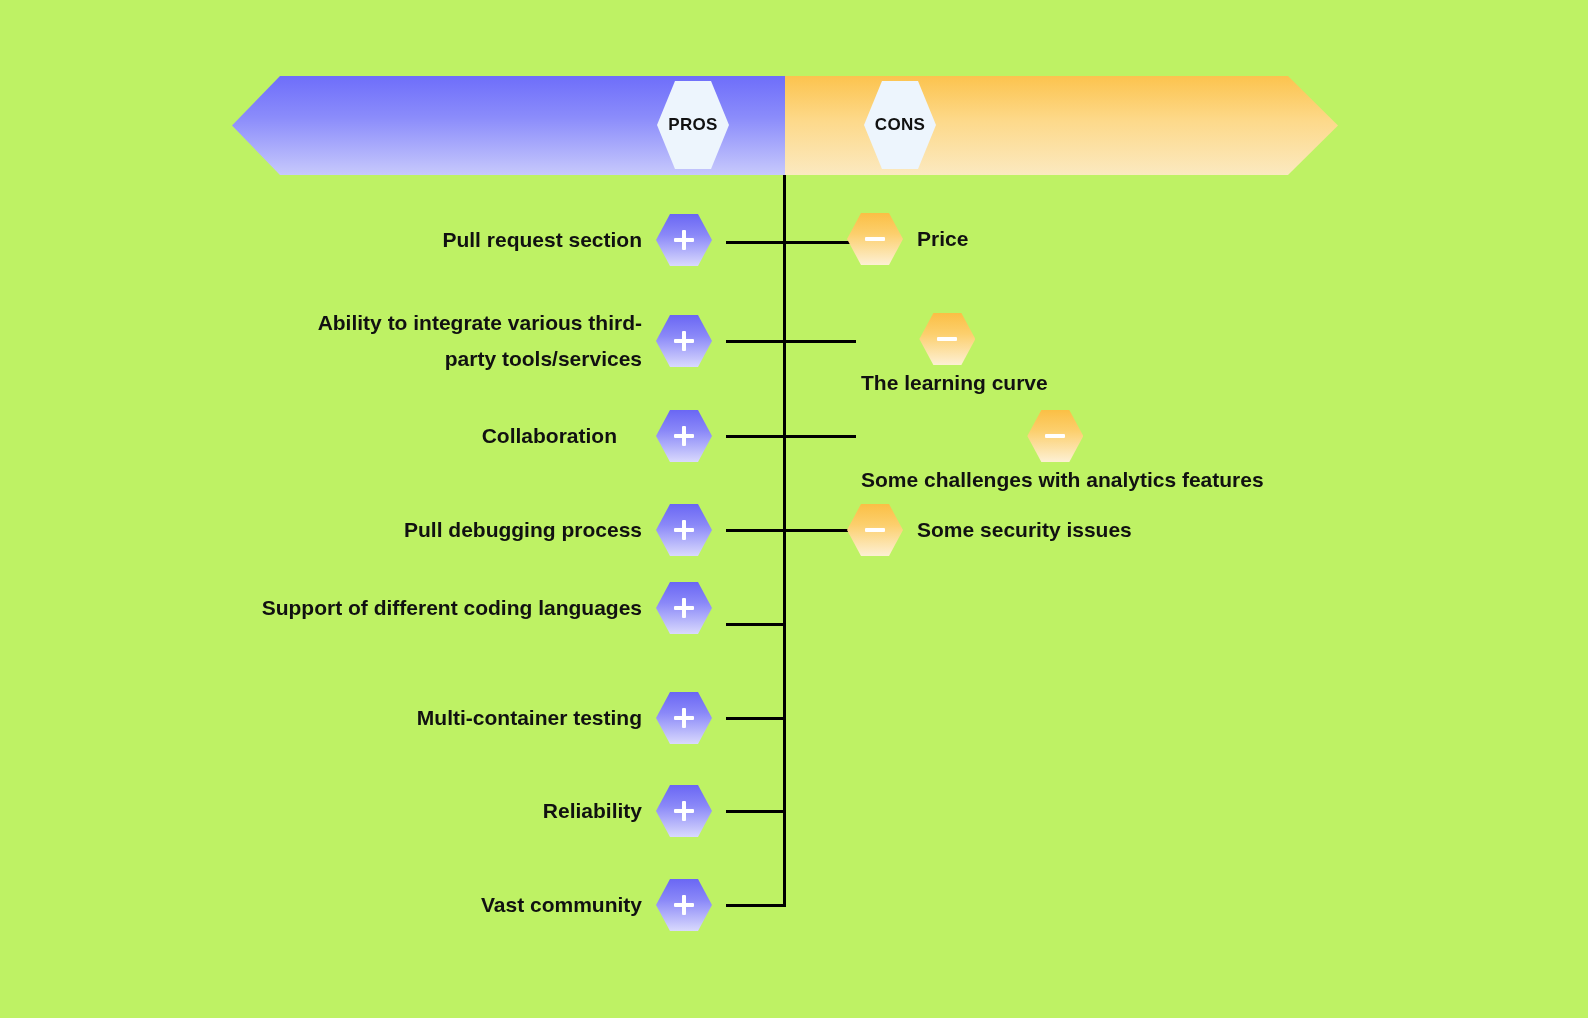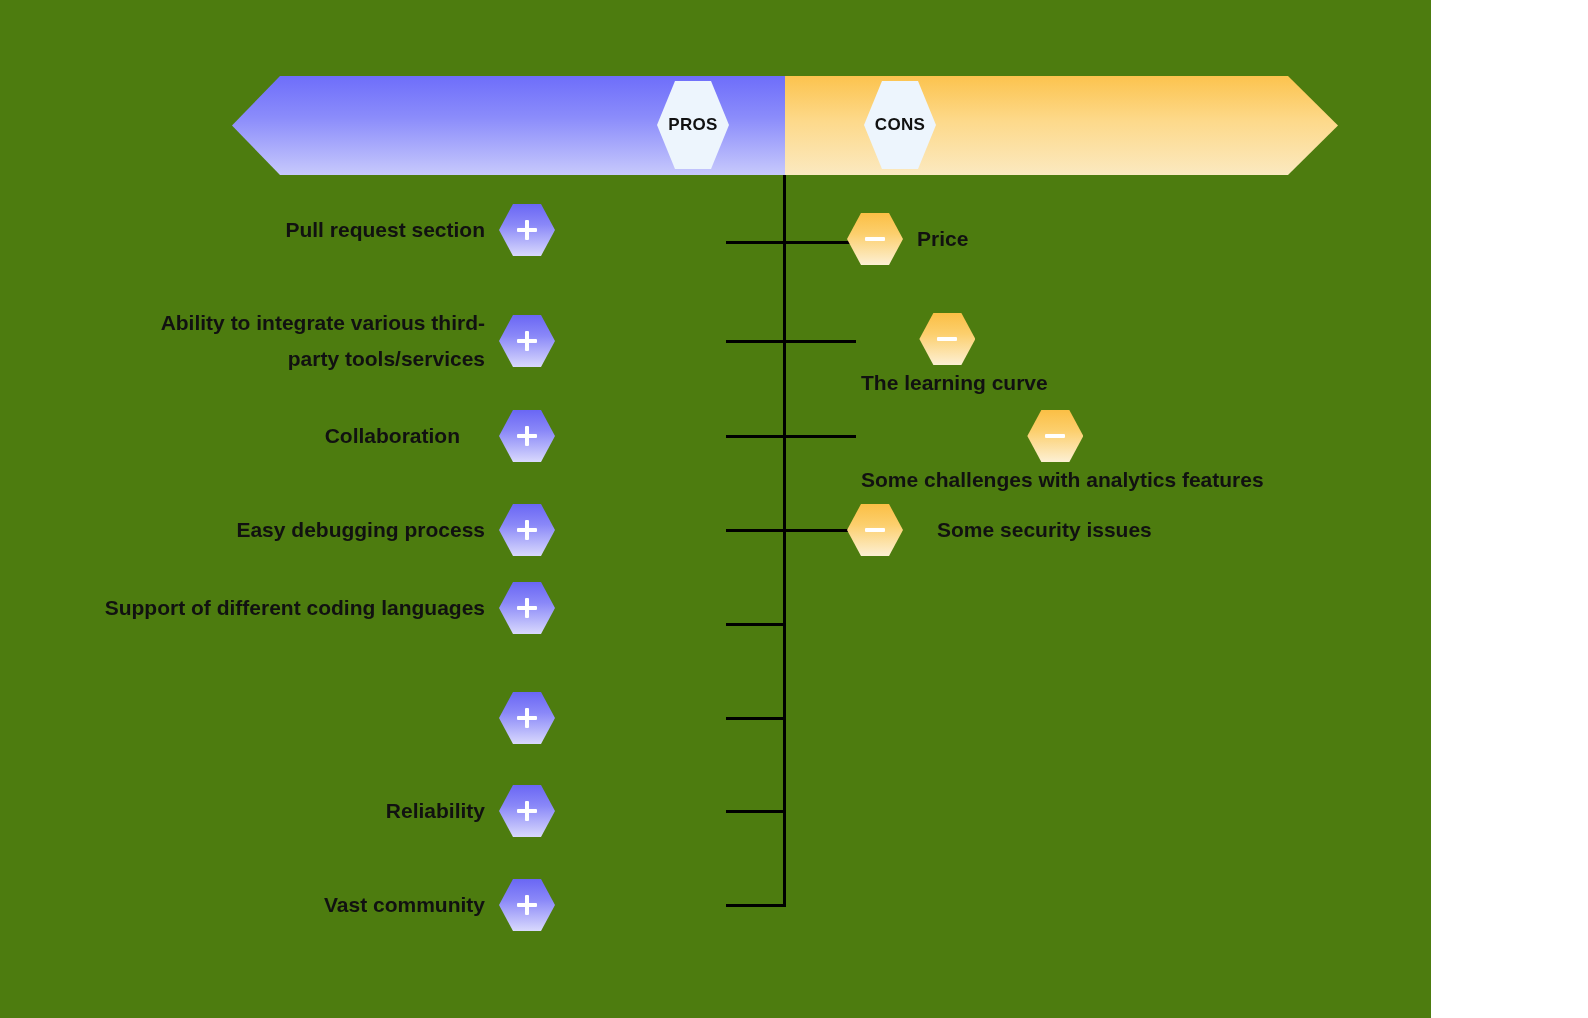--- a/index.html
+++ b/index.html
@@ -9,23 +9,23 @@
   }
   body {
     width: 1588px;
     height: 1018px;
     font-family: "Liberation Sans", sans-serif;
     color: #121212;
     overflow: hidden;
   }
   .canvas {
     position: relative;
-    width: 1431px;
+    width: 1588px;
     height: 1018px;
-    background: #4d7c0f;
+    background: #bef264;
   }
 
   
   .banner {
     position: absolute;
     left: 232px;
     top: 76px;
     width: 1106px;
     height: 99px;
   }
@@ -180,21 +180,21 @@
 
   <div class="connector" style="left:726px; top:241px; width:130px;"></div>
   <div class="connector" style="left:726px; top:340px; width:130px;"></div>
   <div class="connector" style="left:726px; top:435px; width:130px;"></div>
   <div class="connector" style="left:726px; top:529px; width:130px;"></div>
   <div class="connector" style="left:726px; top:623px; width:60px;"></div>
   <div class="connector" style="left:726px; top:717px; width:60px;"></div>
   <div class="connector" style="left:726px; top:810px; width:60px;"></div>
   <div class="connector" style="left:726px; top:904px; width:60px;"></div>
 
-  <div class="row pros-row" style="top:204px; height:52px;margin-left:29px;">
+  <div class="row pros-row" style="top:214px; height:52px;margin-left:29px;">
     <div class="pros-label">Pull request section</div>
     <div class="hex hex-badge plus hex-inline">
       <i class="sign plus-sign"></i>
     </div>
   </div>
 
   <div class="row pros-row" style="top:315px; height:52px; width:430px;">
     <div class="pros-label">Ability to integrate various third-party tools/services</div>
     <div class="hex hex-badge plus hex-inline">
       <i class="sign plus-sign"></i>
@@ -202,34 +202,35 @@
   </div>
 
   <div class="row pros-row" style="top:410px; height:52px;gap:25px;">
     <div class="pros-label">Collaboration</div>
     <div class="hex hex-badge plus hex-inline">
       <i class="sign plus-sign"></i>
     </div>
   </div>
 
   <div class="row pros-row" style="top:504px; height:52px;">
-    <div class="pros-label">Easy debugging process</div>
+    <div class="pros-label">Pull debugging process</div>
     <div class="hex hex-badge plus hex-inline">
       <i class="sign plus-sign"></i>
     </div>
   </div>
 
   <div class="row pros-row" style="top:582px; height:52px;">
     <div class="pros-label">Support of different coding languages</div>
     <div class="hex hex-badge plus hex-inline">
       <i class="sign plus-sign"></i>
     </div>
   </div>
 
   <div class="row pros-row" style="top:692px; height:52px;">
+    <div class="pros-label">Multi-container testing</div>
     <div class="hex hex-badge plus hex-inline">
       <i class="sign plus-sign"></i>
     </div>
   </div>
 
   <div class="row pros-row" style="top:785px; height:52px;">
     <div class="pros-label">Reliability</div>
     <div class="hex hex-badge plus hex-inline">
       <i class="sign plus-sign"></i>
     </div>
@@ -256,20 +257,20 @@
     <div class="cons-label">The learning curve</div>
   </div>
 
   <div class="row cons-row" style="top:410px; height:52px;flex-direction:column;">
     <div class="hex hex-badge minus hex-inline">
       <i class="sign minus-sign"></i>
     </div>
     <div class="cons-label">Some challenges with analytics features</div>
   </div>
 
-  <div class="row cons-row" style="top:504px; height:52px;gap:20px;">
+  <div class="row cons-row" style="top:504px; height:52px;">
     <div class="hex hex-badge minus hex-inline">
       <i class="sign minus-sign"></i>
     </div>
     <div class="cons-label">Some security issues</div>
   </div>
 
 </div>
 
 </body></html>

